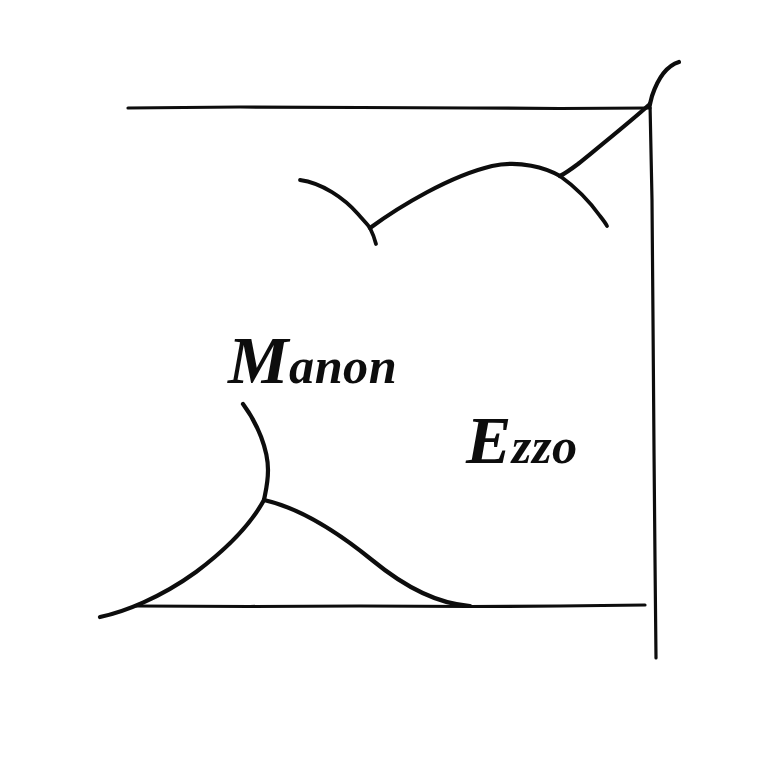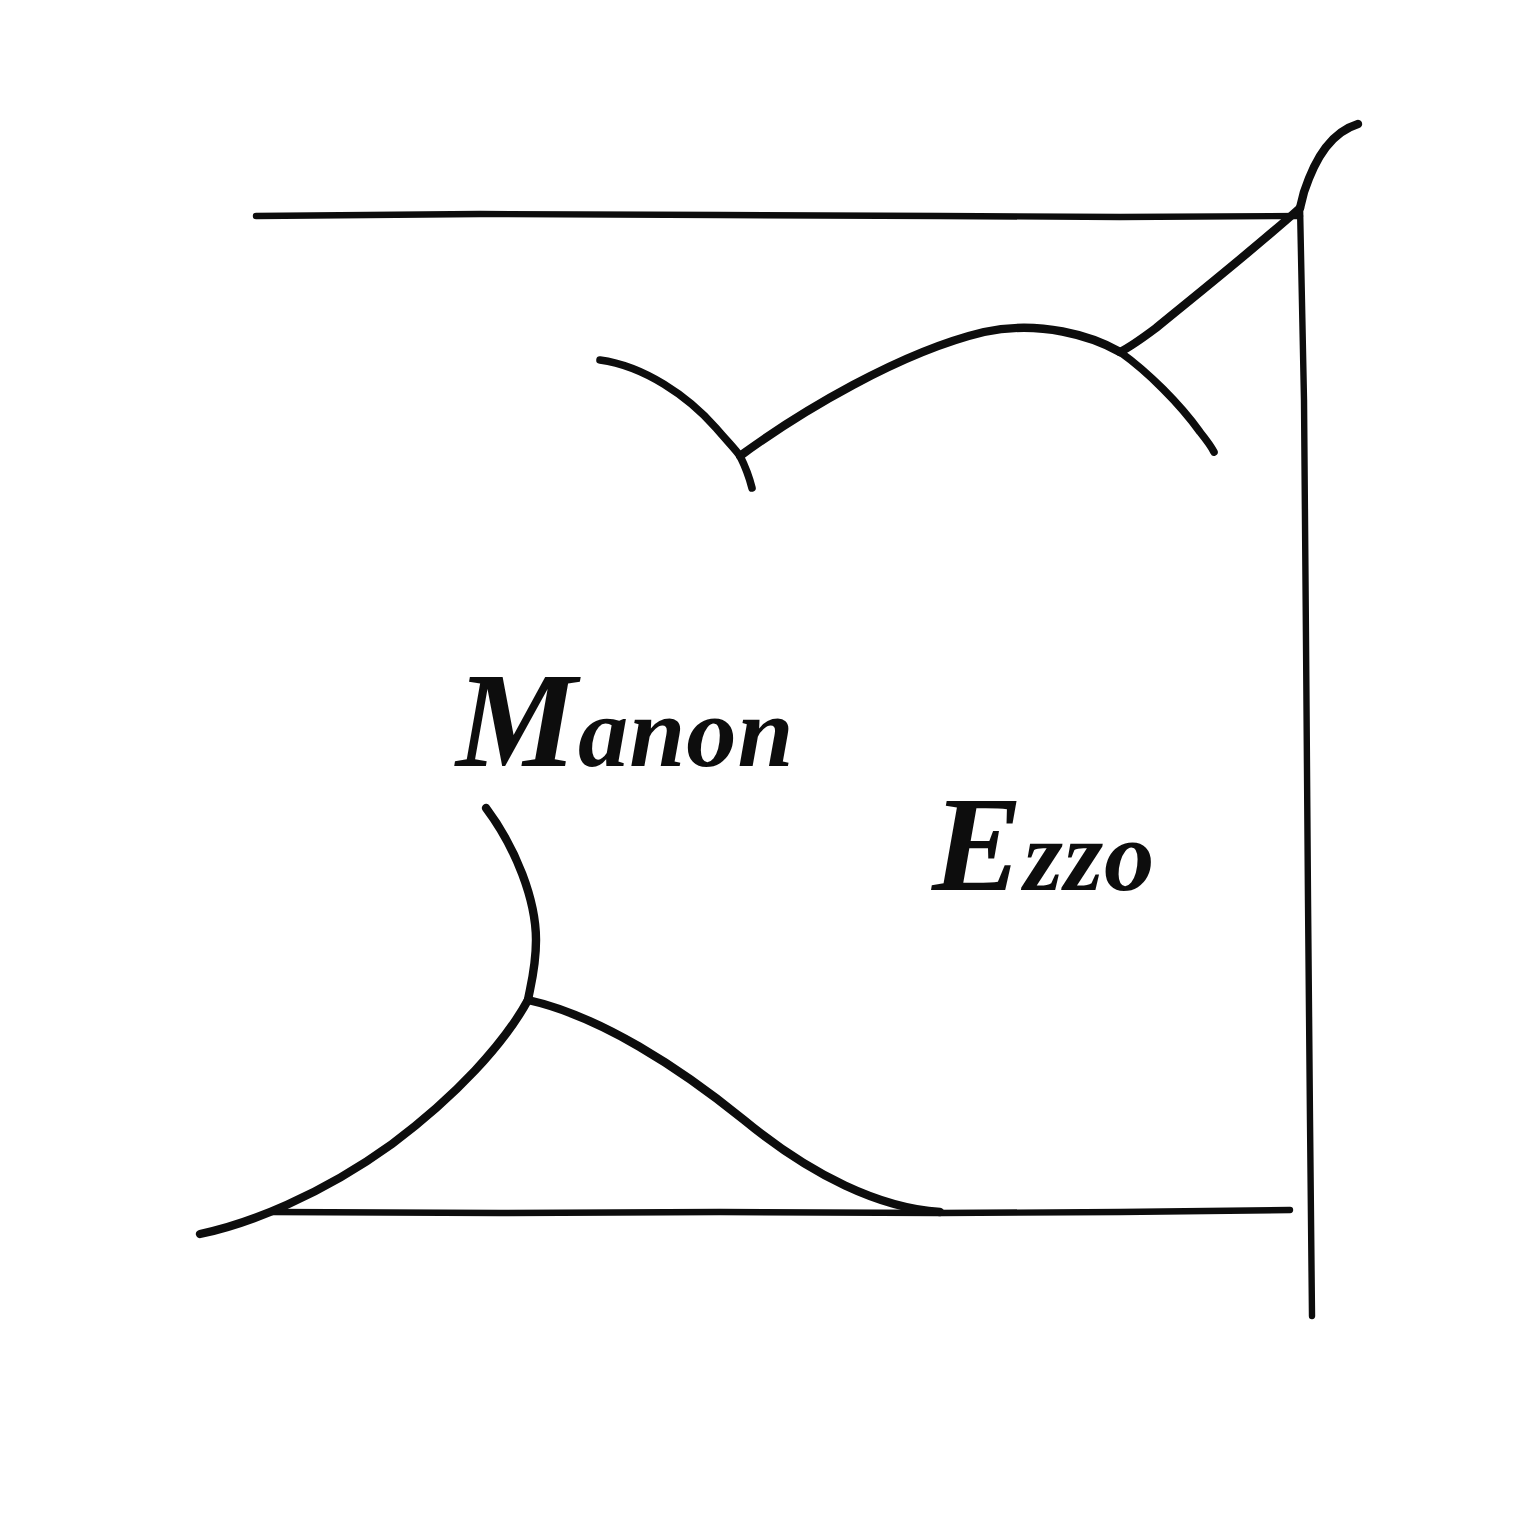--- a/index.html
+++ b/index.html
@@ -51,21 +51,21 @@
     line-height: 1;
     letter-spacing: 0.5px;
   }
   #label-manon {
     left: 228px;
     top: 326px;
     font-size: 68px;
   }
   #label-ezzo {
     left: 466px;
-    top: 388px;
+    top: 406px;
     font-size: 68px;
   }
   .label .cap {
     font-size: 1em;
   }
   .label .rest {
     font-size: 0.74em;
   }
 </style>
 </head>

